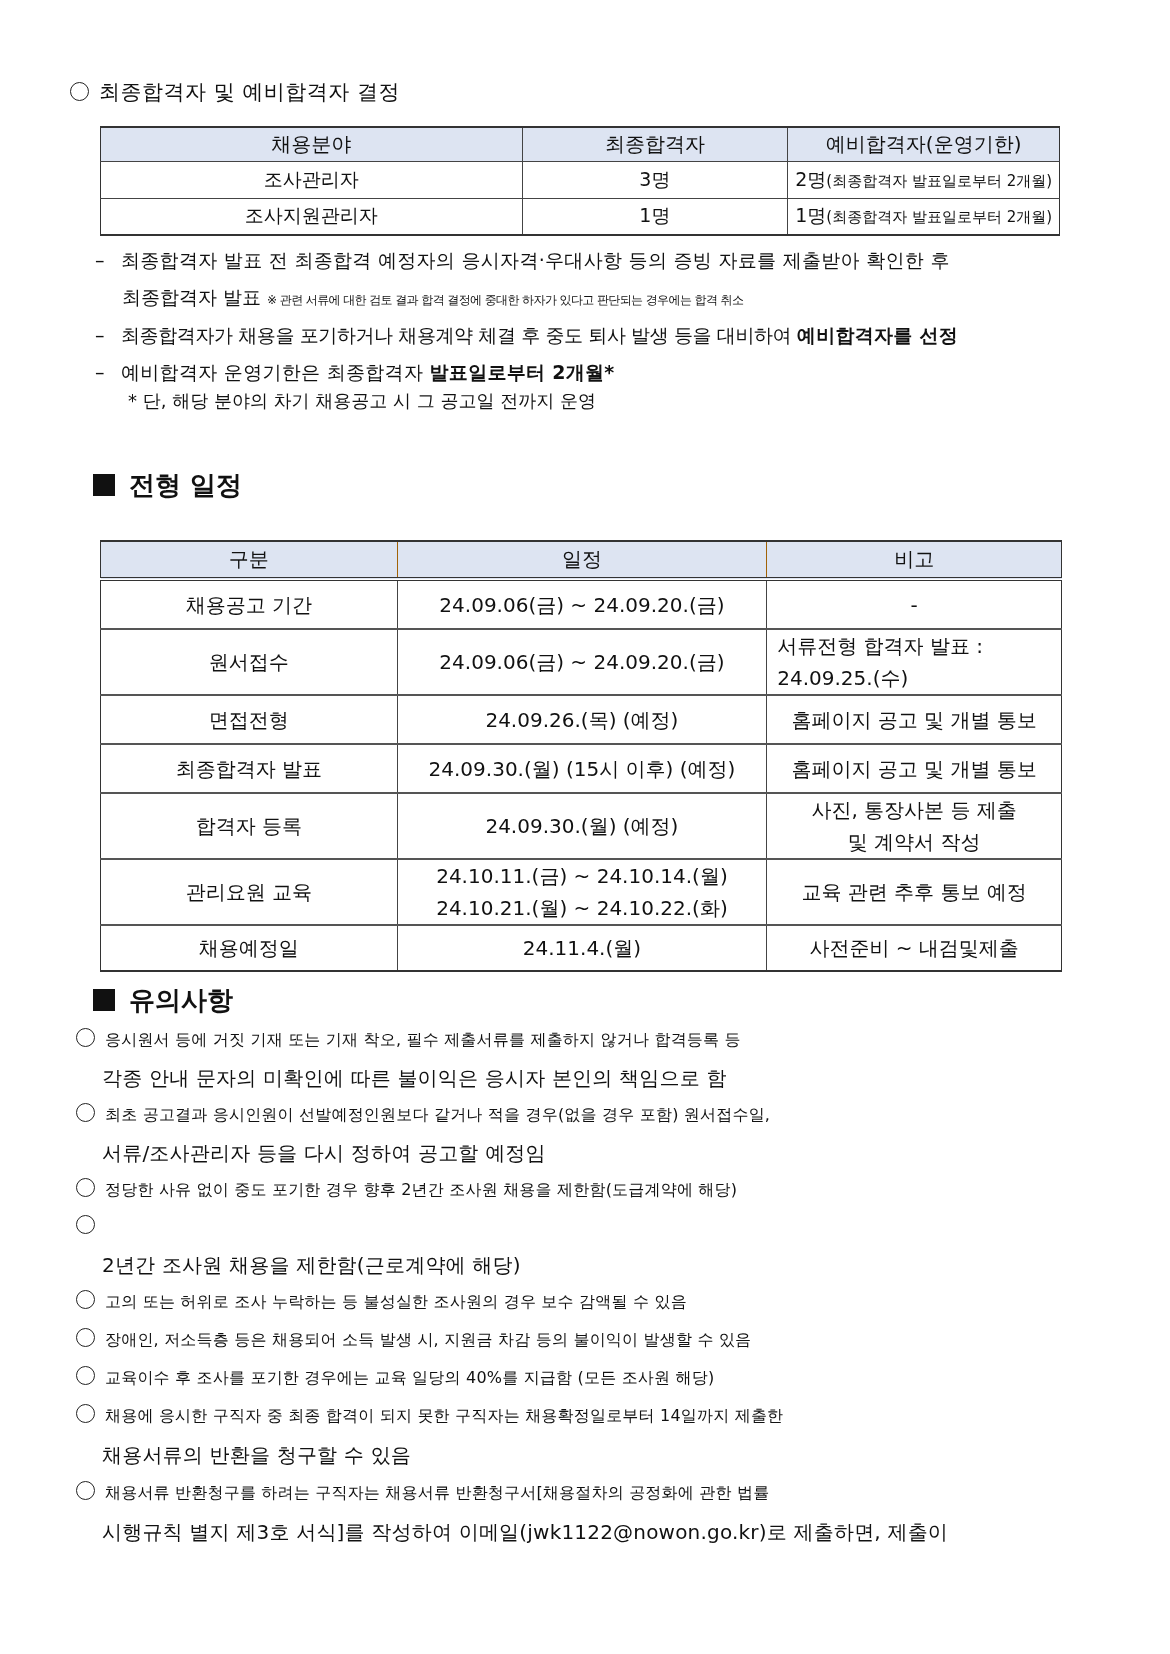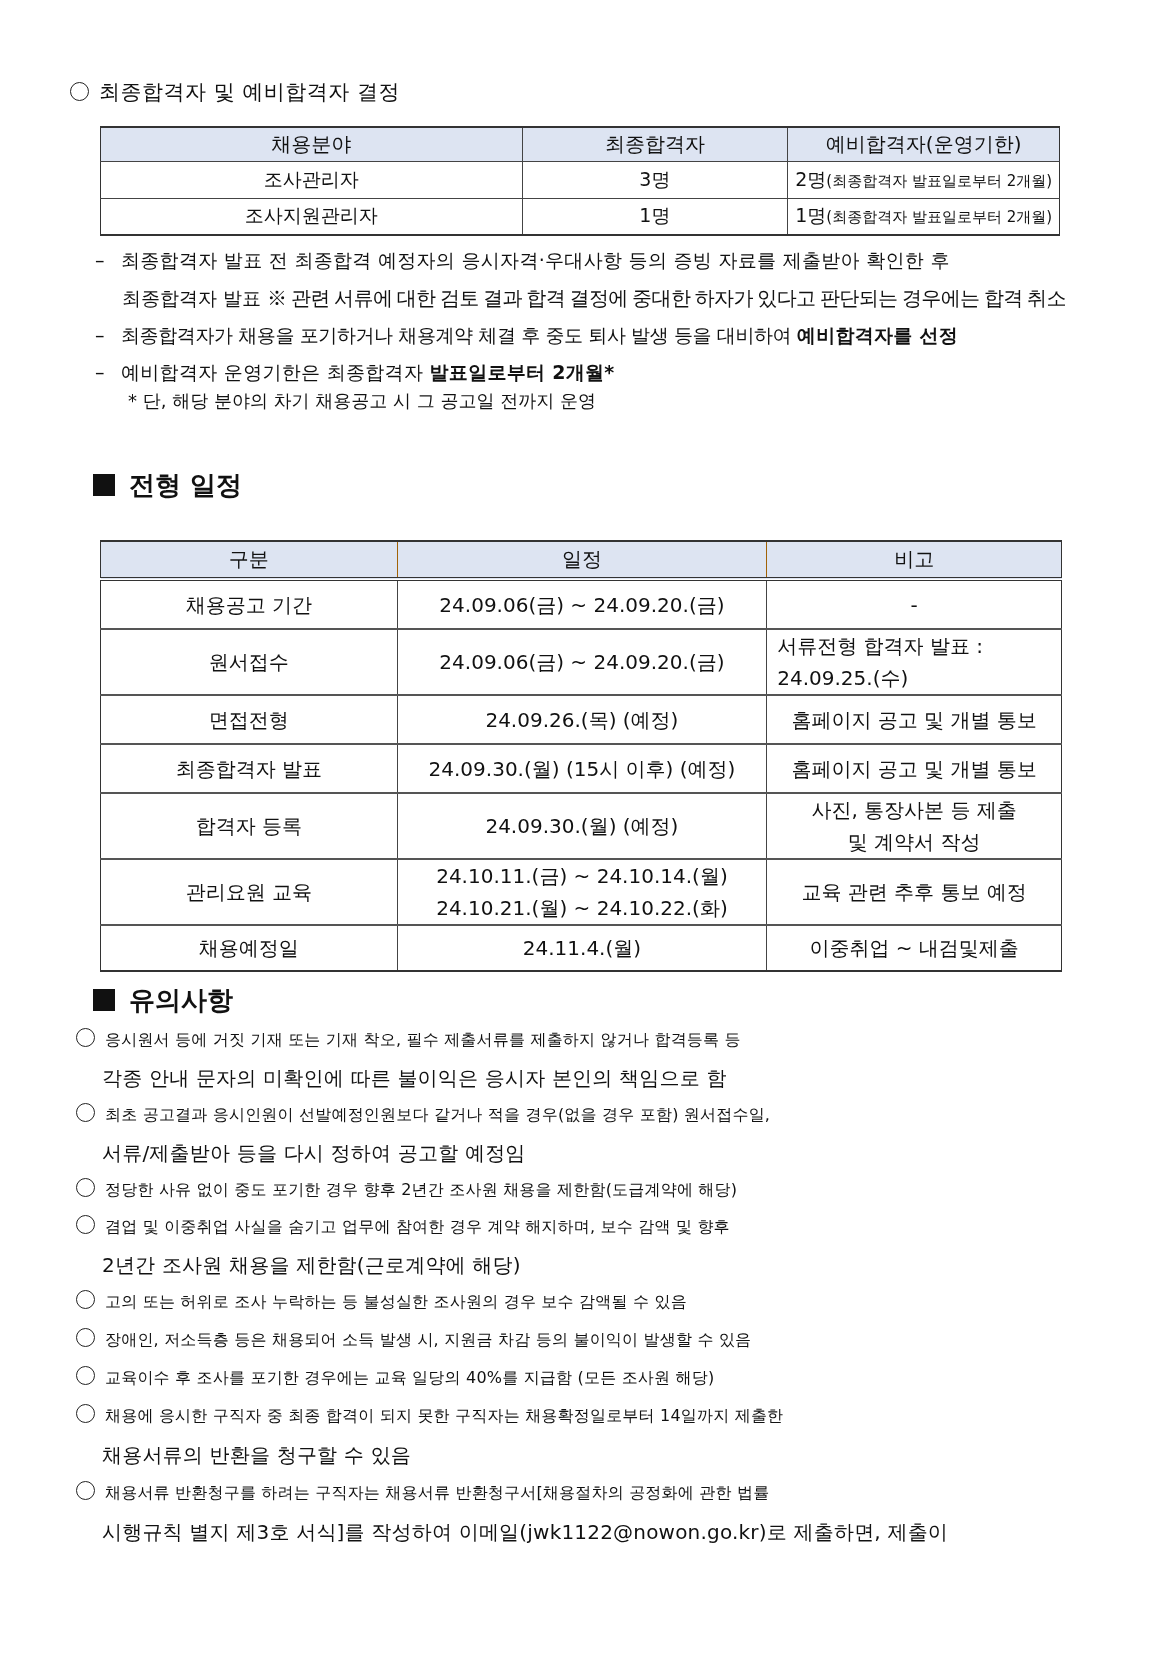--- a/index.html
+++ b/index.html
@@ -19,21 +19,21 @@
 
   
   #t1 { left: 100px; top: 126px; width: 960px; border-top: 2px solid #333; border-bottom: 2px solid #333; border-left: 1px solid #333; border-right: 1px solid #333; }
   #t1 th { background: #dde4f2; height: 34px; font-size: 20px; border-right: 1px solid #444; border-bottom: 1px solid #444; }
   #t1 td { height: 37px; font-size: 19px; border-right: 1px solid #444; border-bottom: 1px solid #444; }
   #t1 .small { font-size: 15px; margin-top: 21px; }
 
   .dash-line { left: 95px; font-size: 19px; white-space: nowrap; letter-spacing: 0.3px; }
   .dash-line .dash { display: inline-block; width: 26px; }
   .indent-line { left: 122px; font-size: 19px; white-space: nowrap; }
-  .note-small { font-size: 20px; letter-spacing: -0.6px; font-family: Liberation Serif, serif; }
+  .note-small { font-size: 12px; letter-spacing: -0.6px; }
   b { font-weight: bold; }
 
   .section-title { left: 58px; font-size: 26px; font-weight: bold; white-space: nowrap; margin-left: 35px; }
   .square { display: inline-block; width: 22px; height: 22px; background: #111; margin-right: 14px; vertical-align: -2px; }
 
   
   #t2 { left: 100px; top: 540px; width: 962px; border-top: 2px solid #333; border-bottom: 2px solid #333; border-left: 1px solid #333; border-right: 1px solid #333; }
   #t2 th { background: #dde4f2; height: 38px; font-size: 20px; border-right: 1px solid #a16207; border-bottom: 4px double #333; }
   #t2 td { font-size: 20px; border-right: 1px solid #444; border-bottom: 2px solid #555; line-height: 32px; }
   #t2 td.left { text-align: left; padding-left: 10px; }
@@ -138,39 +138,39 @@
     <td>관리요원 교육</td>
     <td>
           <div>24.10.11.(금) ~ 24.10.14.(월)</div>
           <div>24.10.21.(월) ~ 24.10.22.(화)</div>
         </td>
     <td style="border-right:none">교육 관련 추후 통보 예정</td>
   </tr>
   <tr style="height:46px">
     <td style="border-bottom:none">채용예정일</td>
     <td style="border-bottom:none">24.11.4.(월)</td>
-    <td style="border-right:none;border-bottom:none">이중취업 ~ 내검및제출</td>
+    <td style="border-right:none;border-bottom:none">사전준비 ~ 내검및제출</td>
   </tr>
 </tbody>
   </table>
 
 <div class="abs section-title" style="top:983px">
   <span class="square"></span><span>유의사항</span>
 </div>
 
 <div>
   <div class="abs note-item" style="top:1028px"><span class="circle"></span><span>응시원서 등에 거짓 기재 또는 기재 착오, 필수 제출서류를 제출하지 않거나 합격등록 등</span></div>
   <div class="abs note-cont" style="top:1065px">각종 안내 문자의 미확인에 따른 불이익은 응시자 본인의 책임으로 함</div>
 
   <div class="abs note-item" style="top:1103px"><span class="circle"></span><span>최초 공고결과 응시인원이 선발예정인원보다 같거나 적을 경우(없을 경우 포함) 원서접수일,</span></div>
-  <div class="abs note-cont" style="top:1140px">서류/제출받아 등을 다시 정하여 공고할 예정임</div>
+  <div class="abs note-cont" style="top:1140px">서류/조사관리자 등을 다시 정하여 공고할 예정임</div>
 
   <div class="abs note-item" style="top:1178px"><span class="circle"></span><span>정당한 사유 없이 중도 포기한 경우 향후 2년간 조사원 채용을 제한함(도급계약에 해당)</span></div>
 
-  <div class="abs note-item" style="top:1215px"><span class="circle"></span><span>겸업 및 이중취업 사실을 숨기고 업무에 참여한 경우 계약 해지하며, 보수 감액 및 향후</span></div>
+  <div class="abs note-item" style="top:1215px"><span class="circle"></span></div>
   <div class="abs note-cont" style="top:1252px">2년간 조사원 채용을 제한함(근로계약에 해당)</div>
 
   <div class="abs note-item" style="top:1290px"><span class="circle"></span><span>고의 또는 허위로 조사 누락하는 등 불성실한 조사원의 경우 보수 감액될 수 있음</span></div>
 
   <div class="abs note-item" style="top:1328px"><span class="circle"></span><span>장애인, 저소득층 등은 채용되어 소득 발생 시, 지원금 차감 등의 불이익이 발생할 수 있음</span></div>
 
   <div class="abs note-item" style="top:1366px"><span class="circle"></span><span>교육이수 후 조사를 포기한 경우에는 교육 일당의 40%를 지급함 (모든 조사원 해당)</span></div>
 
   <div class="abs note-item" style="top:1404px"><span class="circle"></span><span>채용에 응시한 구직자 중 최종 합격이 되지 못한 구직자는 채용확정일로부터 14일까지 제출한</span></div>
   <div class="abs note-cont" style="top:1442px">채용서류의 반환을 청구할 수 있음</div>

